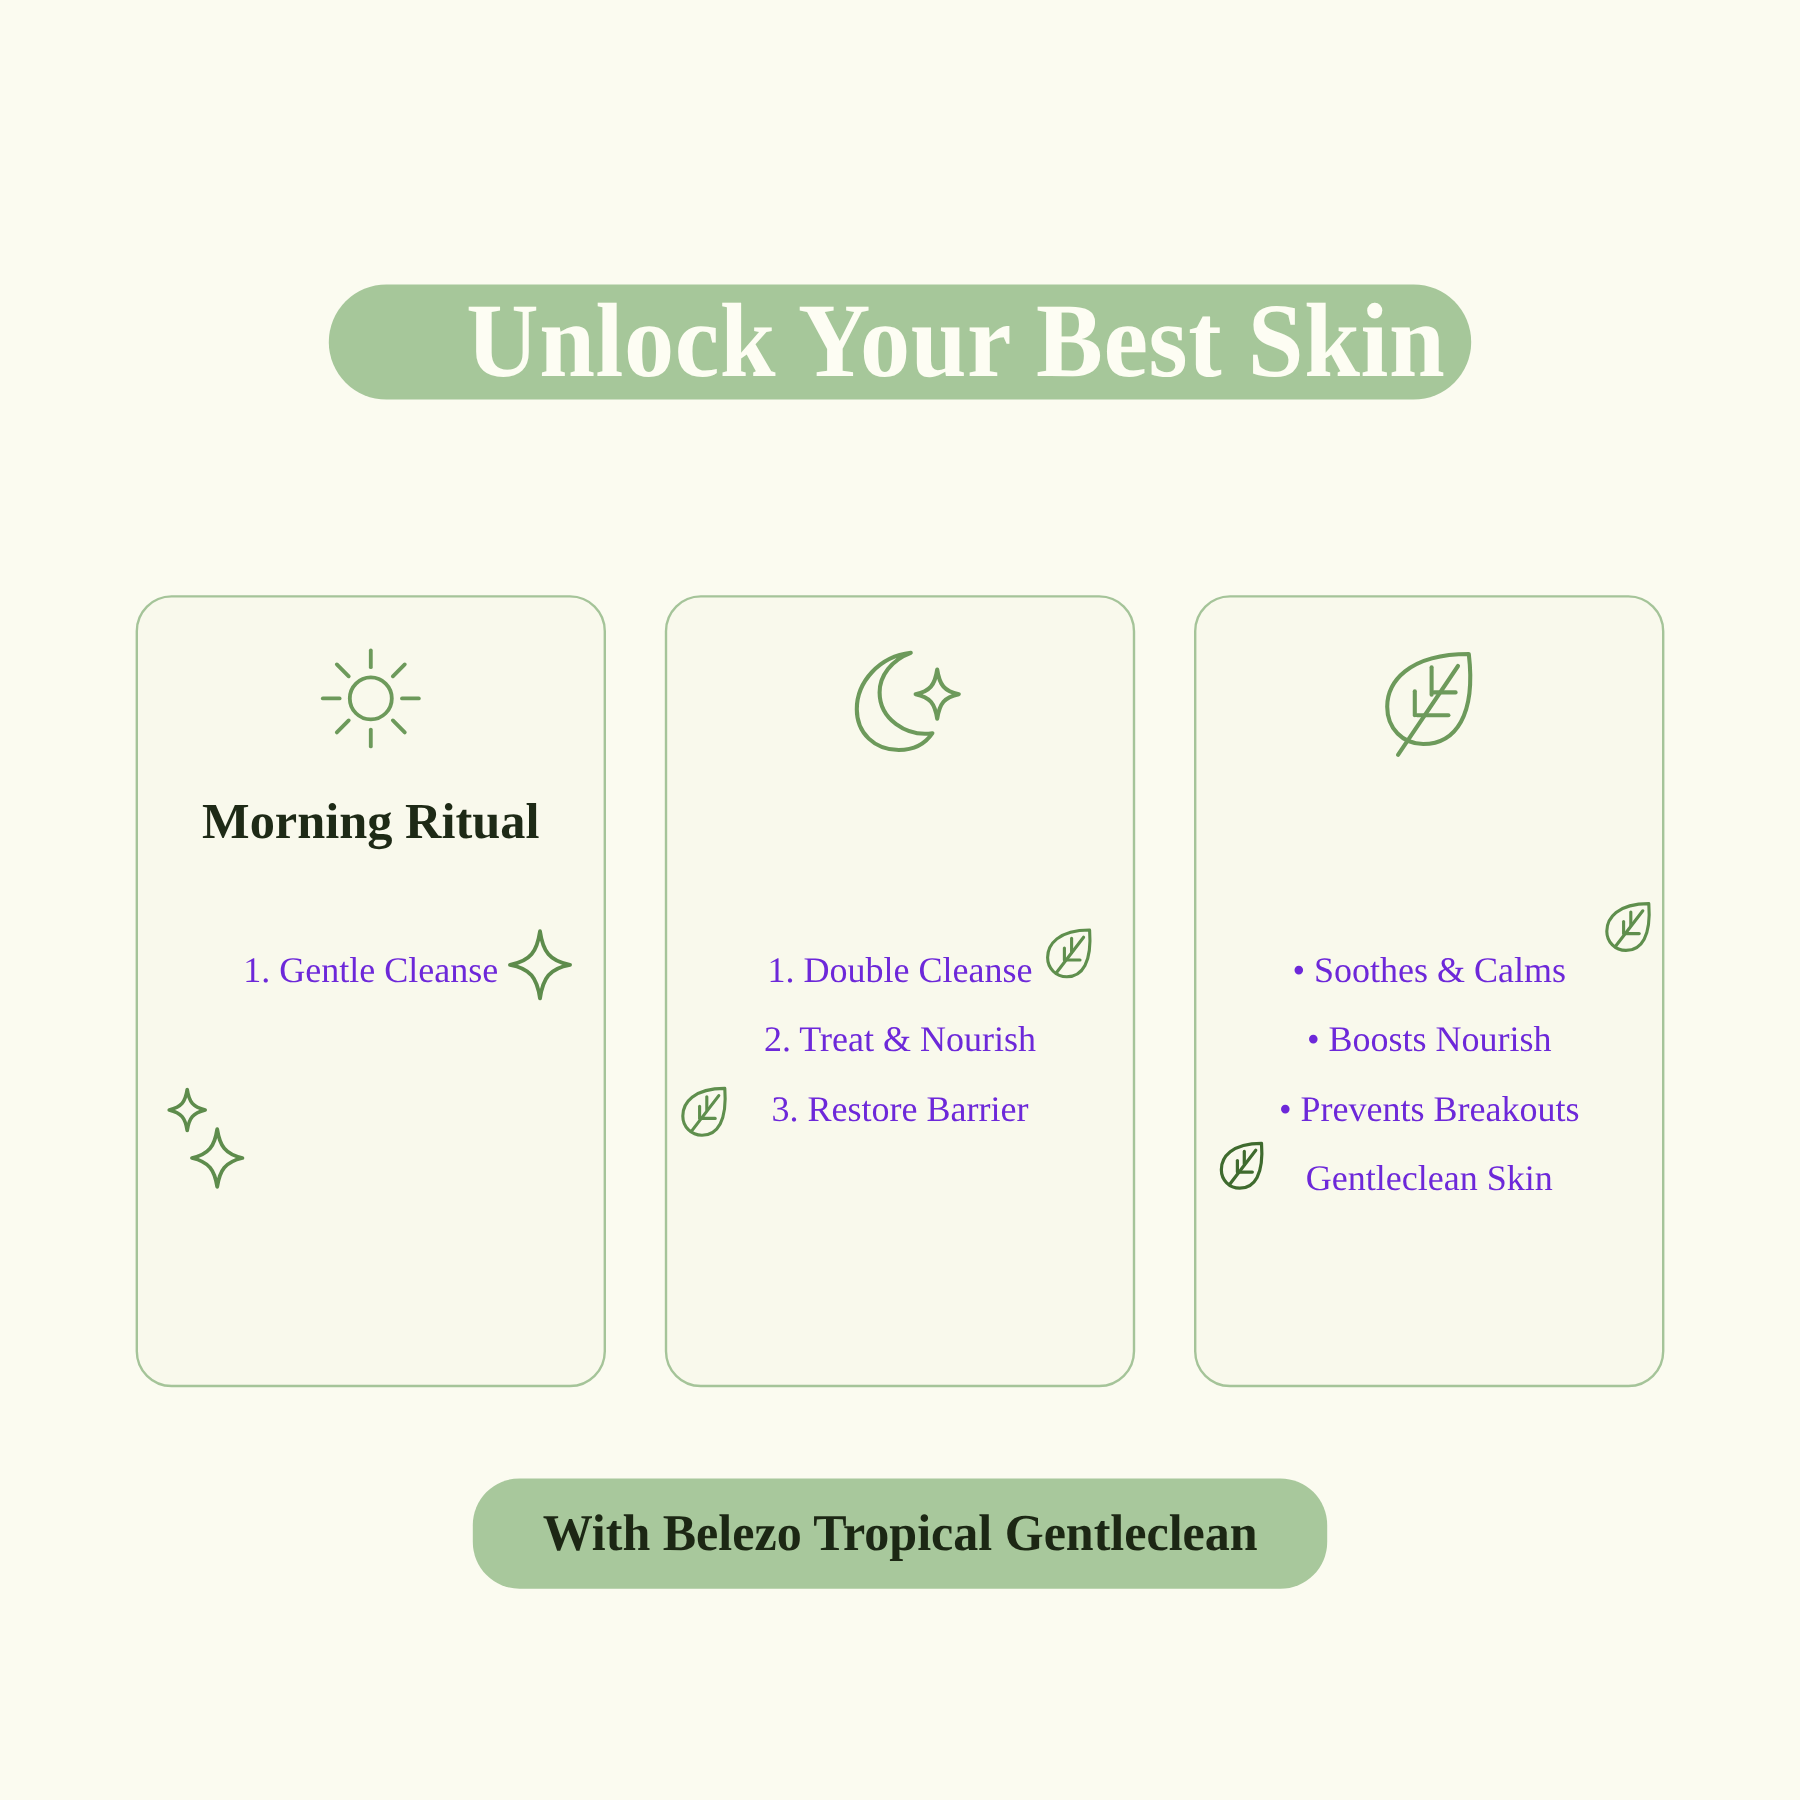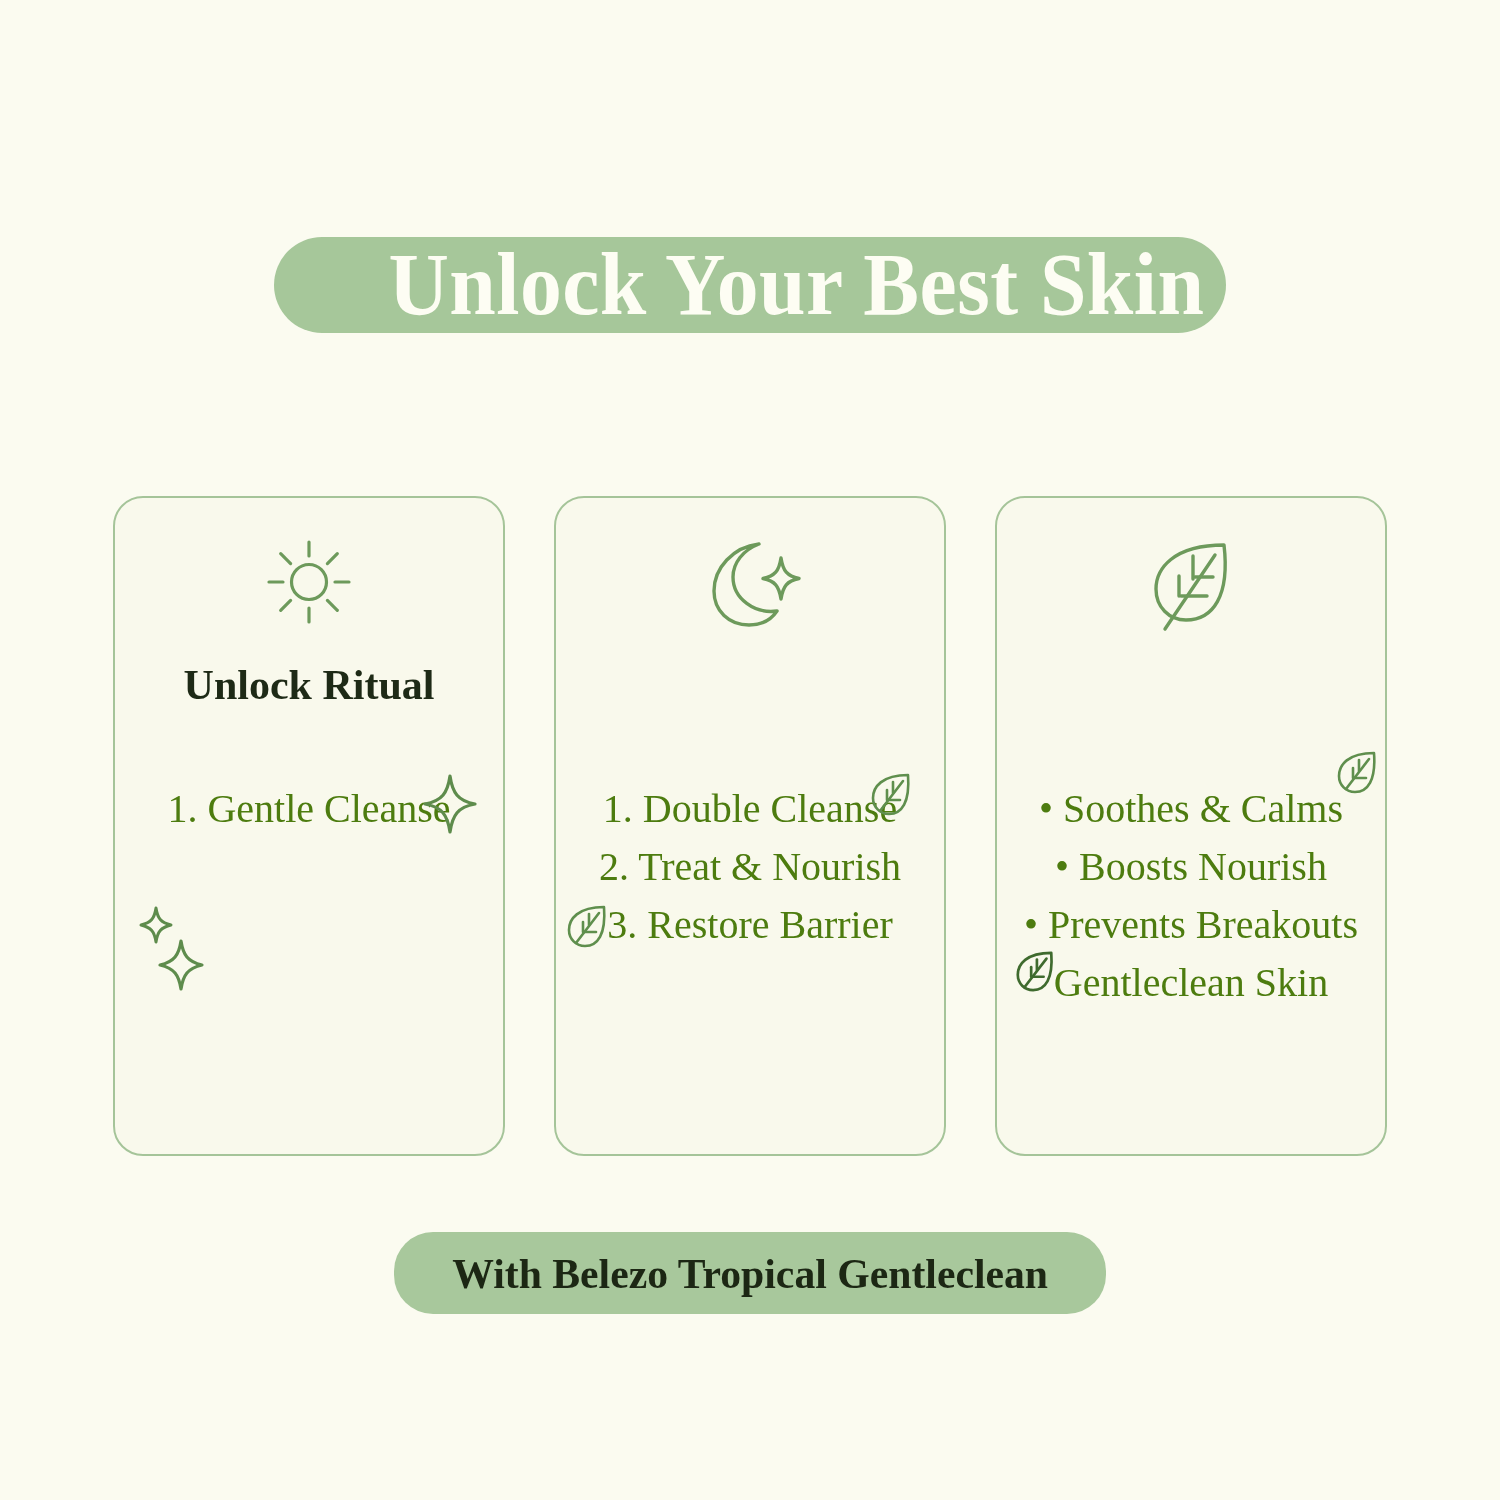--- a/index.html
+++ b/index.html
@@ -84,43 +84,43 @@
     position: absolute;
     left: 0;
     right: 0;
     top: 282px;
     margin: 0;
     padding: 0;
     list-style: none;
     text-align: center;
   }
   .card-list li {
-    font-size: 40px;
-    color: #4d7c0f;
+    font-size: 30px;
+    color: #6d28d9;
     line-height: 58px;
     white-space: nowrap;
     font-family: Liberation Serif, serif;
   }
   #card-benefits .card-list li {
     line-height: 58px;
   }
 
   
   .deco {
     position: absolute;
     pointer-events: none;
   }
 
   
   #footer-pill {
     position: absolute;
     left: 394px;
     top: 1232px;
     width: 712px;
-    height: 82px;
+    height: 92px;
     background: #a8c89c;
     border-radius: 39px;
     display: flex;
     align-items: center;
     justify-content: center;
   }
   #footer-text {
     color: #1c2714;
     font-size: 43px;
     font-weight: bold;
@@ -149,21 +149,21 @@
           <line x1="6" y1="46" x2="20" y2="46"></line>
           <line x1="72" y1="46" x2="86" y2="46"></line>
           <line x1="17.7" y1="17.7" x2="27.6" y2="27.6"></line>
           <line x1="64.4" y1="64.4" x2="74.3" y2="74.3"></line>
           <line x1="17.7" y1="74.3" x2="27.6" y2="64.4"></line>
           <line x1="64.4" y1="27.6" x2="74.3" y2="17.7"></line>
         </svg>
       </span>
     </div>
 
-    <div class="card-title">Unlock Ritual</div>
+    <div class="card-title">Morning Ritual</div>
 
     <ul class="card-list">
       <li>1. Gentle Cleanse</li>
     </ul>
 
     <span class="deco" style="left:307px; top:275px;">
       <svg width="56" height="62" viewBox="0 0 56 62" fill="none" stroke="#5e8c4c" stroke-width="3.2" stroke-linejoin="round">
         <path d="M28 3 C30.5 20 36 28 53 31 C36 34 30.5 42 28 59 C25.5 42 20 34 3 31 C20 28 25.5 20 28 3 Z"></path>
       </svg>
     </span>

